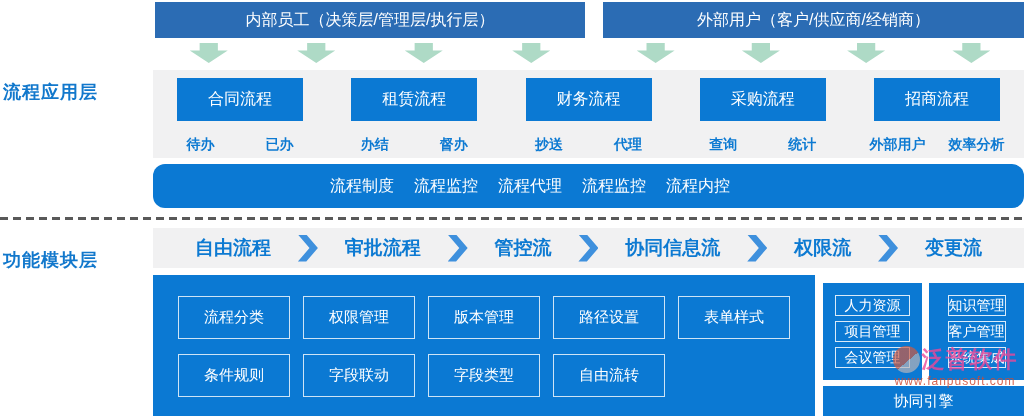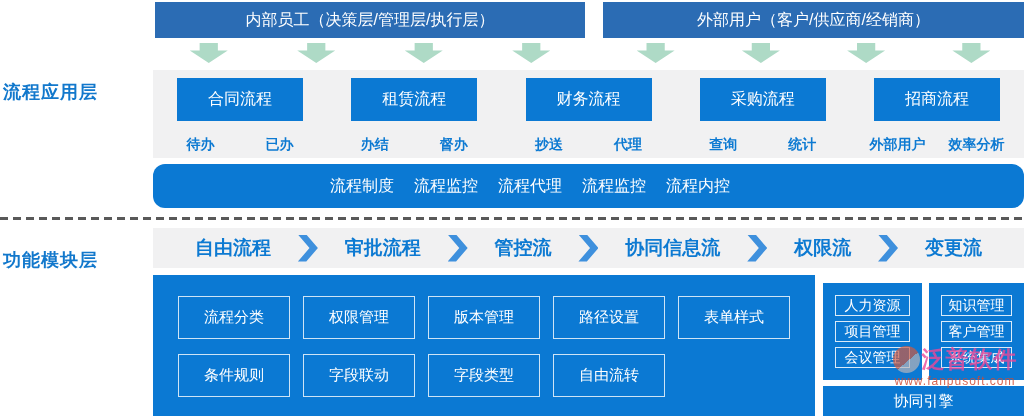--- a/index.html
+++ b/index.html
@@ -46,21 +46,21 @@
 
   .module-panel{position:absolute;left:153px;top:275px;width:662px;height:141px;background:#0b79d3;
                 display:grid;grid-template-columns:repeat(5,1fr);grid-auto-rows:43px;
                 gap:15px 13px;padding:21px 25px;box-sizing:border-box;}
   .mod-box{border:1px solid rgba(255,255,255,0.8);color:#fff;
            display:flex;align-items:center;justify-content:center;font-size:15px;}
 
   .side-panel{position:absolute;top:283px;height:97px;background:#0b79d3;
               display:flex;flex-direction:column;gap:5px;padding:12px;box-sizing:border-box;}
   .side-panel.a{left:823px;width:99px;}
-  .side-panel.b{left:929px;width:95px;}
+  .side-panel.b{left:929px;width:95px;align-items:center;}
   .side-box{flex:1;border:1px solid rgba(255,255,255,0.85);color:#fff;
             display:flex;align-items:center;justify-content:center;font-size:14px;white-space:nowrap;}
 
   .engine-bar{position:absolute;left:823px;top:386px;width:201px;height:30px;background:#0b79d3;
               color:#fff;display:flex;align-items:center;justify-content:center;font-size:15px;}
 
   .watermark{position:absolute;left:886px;top:344px;width:138px;z-index:5;
              display:flex;flex-direction:column;align-items:center;pointer-events:none;}
   .wm-top{display:flex;align-items:center;gap:2px;}
   .wm-logo{width:27px;height:27px;border-radius:50%;opacity:0.7;

